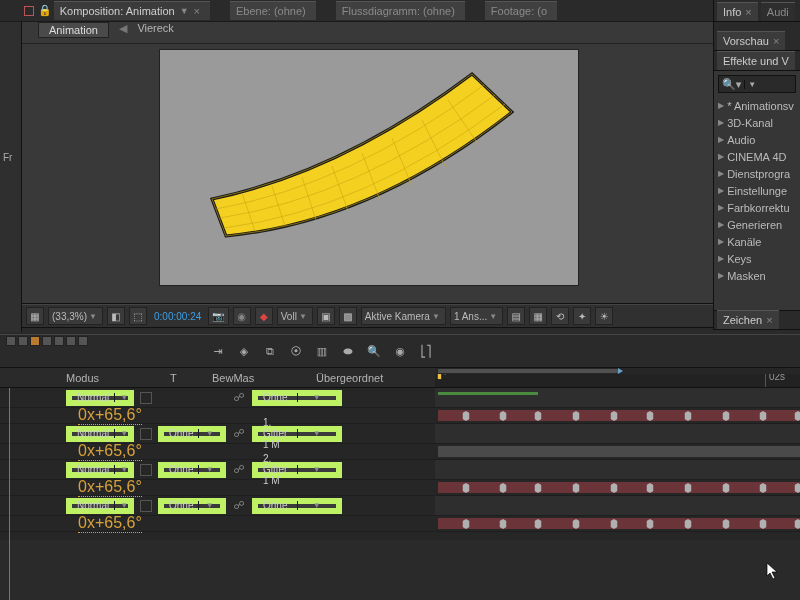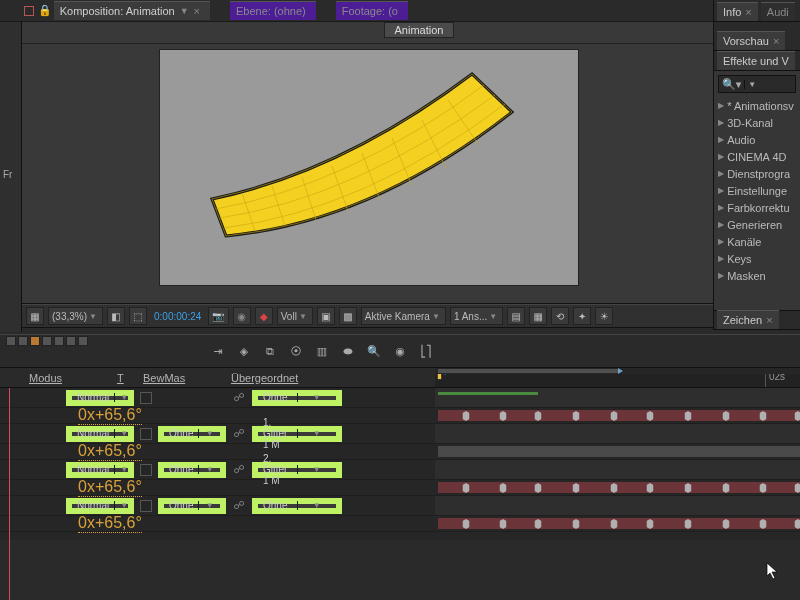--- a/index.html
+++ b/index.html
@@ -1,24 +1,24 @@
 <!DOCTYPE html>
 <html><head>
 <meta charset="utf-8">
 <style>
   * { margin:0; padding:0; box-sizing:border-box; -webkit-font-smoothing:antialiased; }
   body { width:800px; height:600px; background:#2a2a2a; font-family:"Segoe UI",Tahoma,sans-serif; font-size:11px; color:#b4b4b4; overflow:hidden; position:relative; }
   .tabbar { display:flex; align-items:center; height:22px; background:#2a2a2a; border-bottom:1px solid #1a1a1a; padding-left:6px; gap:2px;}
   .tabbar .tab { padding:3px 10px 3px 6px; background:#3b3b3b; color:#cfcfcf; display:flex; gap:5px; align-items:center; border-top:1px solid #555; position:relative;}
-  .tabbar .tab.dim { color:#8a8a8a; background:#4c1d95;text-align:right;}
+  .tabbar .tab.dim { color:#8a8a8a; background:#404040;text-align:right;}
   .tabbar .tab .x { color:#888; }
   .tabbar .tab .caret { color:#888; font-size:9px;}
   .tabbar .sq { width:10px;height:10px;border:1px solid #b55; margin-right:2px;}
   .tabbar .lock { color:#888;}
-  .breadcrumb { display:flex; align-items:center; height:22px; background:#393939; padding-left:38px; gap:10px; border-bottom:1px solid #222;flex-direction:column;}
+  .breadcrumb { display:flex; align-items:flex-start; height:22px; background:#393939; padding-left:38px; gap:10px; border-bottom:1px solid #222;}
   .bc-btn { background:#4a4a4a; border:1px solid #222; padding:1px 10px; color:#ddd;}
   .bc-sep { color:#777;}
   .canvas-area { background:#393939; height:260px; position:relative; border-bottom:1px solid #111;}
   .canvas { position:absolute; left:160px; top:6px; width:418px; height:235px; background:#9a9a9a; box-shadow:0 0 0 1px #222;}
   .shape { position:absolute; left:42px; top:14px; }
   .statusbar { display:flex; align-items:center; height:24px; background:#303030; border-top:1px solid #444; border-bottom:1px solid #111; padding:0 4px; gap:4px;}
   .sb-btn { display:flex; align-items:center; justify-content:center; height:18px; min-width:18px; background:#3a3a3a; border:1px solid #222; color:#bbb; font-size:10px; padding:0 3px;}
   .sb-drop { display:flex; align-items:center;}
   .sb-drop .caret{ width:12px; display:flex; justify-content:center; color:#888; font-size:8px;}
   .right-col { position:absolute; right:0; top:0; width:87px; height:330px; background:#363636; border-left:1px solid #111; display:flex; flex-direction:column;}
@@ -29,21 +29,21 @@
   .panel-body { padding:4px; flex:1; overflow:hidden;}
   .search { display:flex; height:18px; background:#2a2a2a; border:1px solid #111; align-items:center; margin-bottom:4px;}
   .search span { padding:0 3px; color:#aaa;}
   .search .caret { width:14px; text-align:center; border-left:1px solid #111; font-size:8px;}
   .efflist .row { display:flex; align-items:center; height:17px; gap:3px; color:#bbb; white-space:nowrap;}
   .efflist .row .tri { font-size:8px; color:#888;}
   .lower { position:absolute; top:334px; left:0; right:0; bottom:0; background:#262626;}
   .tl-toolbar { height:34px; background:#2a2a2a; border-top:1px solid #444; border-bottom:1px solid #111; display:flex; align-items:center; padding-left:200px; gap:8px;}
   .tl-tool { width:18px; height:18px; color:#aaa; display:flex; align-items:center; justify-content:center;}
   .tl-header { display:flex; height:20px; align-items:center; background:#2a2a2a; border-bottom:1px solid #111;}
-  .tl-left { width:435px; display:flex; padding-left:29px; gap:8px;text-decoration:underline;}
+  .tl-left { width:435px; display:flex; padding-left:66px; gap:24px;}
   .tl-right { flex:1; position:relative; height:100%; background:#222;}
   .tick { position:absolute; top:0; bottom:0; border-left:1px solid #555; color:#999; font-size:10px; padding-left:3px; padding-top:3px;}
   .playhead { position:absolute; left:5px; top:0; width:0; height:0; border-left:5px solid transparent; border-right:5px solid transparent; border-top:7px solid #3aa0e8;}
   .playline { position:absolute; left:9px; top:0; bottom:-200px; width:1px; background:#d46; z-index:5;}
   .tl-rows { }
   .tl-row { display:flex; height:20px; align-items:center; border-bottom:1px solid #1e1e1e;}
   .tl-row .lcell { width:435px; display:flex; align-items:center; padding-left:66px; gap:6px;}
   .dd { display:flex; align-items:center; height:16px; background:#3a3a3a; border:6px solid #bef264; color:#ccc; font-size:10px;}
   .dd span { padding:0 5px;}
   .dd .car { width:12px; border-left:1px solid #1a1a1a; text-align:center; font-size:8px; color:#888;}
@@ -61,40 +61,43 @@
   .footer-dark { position:absolute; left:0; right:0; bottom:0; height:60px; background:#2a2a2a;}
   .ruler-top { position:absolute; left:435px; right:0; top:34px; height:6px; background:#262626; z-index:2;}
   .ruler-top .rt-inner{position:absolute; left:3px; top:1px; height:4px; width:180px; background:#505050;}
   .ruler-top .rt-inner::after{content:"";position:absolute;right:-5px;top:-1px;width:0;height:0;border-top:3px solid transparent;border-bottom:3px solid transparent;border-left:5px solid #6aa1c9;}
   .green-range { position:absolute; left:438px; top:58px; height:3px; width:100px; background:#4a8a3f; z-index:3;}
   .timecode { color:#3aa0e8;}
   .flags { position:absolute; left:6px; top:2px; display:flex; gap:2px;}
   .flags .f{width:10px;height:10px;background:#555;border:1px solid #222;}
   .flags .f.orange{background:#b97a2f;}
   .left-sliver{position:absolute;left:0;top:22px;width:22px;height:310px;background:#2f2f2f;border-right:1px solid #111;z-index:4;}
-  .left-sliver .tl{position:absolute;left:3px;top:147px;font-size:10px;color:#aaa;}
+  .left-sliver .tl{position:absolute;left:3px;top:130px;font-size:10px;color:#aaa;}
   .cursor{position:absolute;right:20px;bottom:18px;color:#ddd;z-index:20;}
 </style>
 </head>
 <body>
 
 <div class="left-sliver">
   <div class="tl">Fr</div>
 </div>
 
 <div class="tabbar" style="padding-left:24px;">
   <span class="sq"></span>
   <span class="lock">🔒</span>
   <div class="tab">
     <span>Komposition: Animation</span>
     <span class="caret">▼</span>
     <span class="x">×</span>
   </div>
   <div class="tab dim" style="margin-left:18px;">
     <span>Ebene: (ohne)</span>
+  </div>
+  <div class="tab dim" style="margin-left:18px;">
+    <span>Flussdiagramm: (ohne)</span>
   </div>
   <div class="tab dim" style="margin-left:18px;">
     <span>Footage: (o</span>
   </div>
 </div>
 
 <div class="breadcrumb">
   <div class="bc-btn">Animation</div>
   <span class="bc-sep">◀</span>
   <span>Viereck</span>

